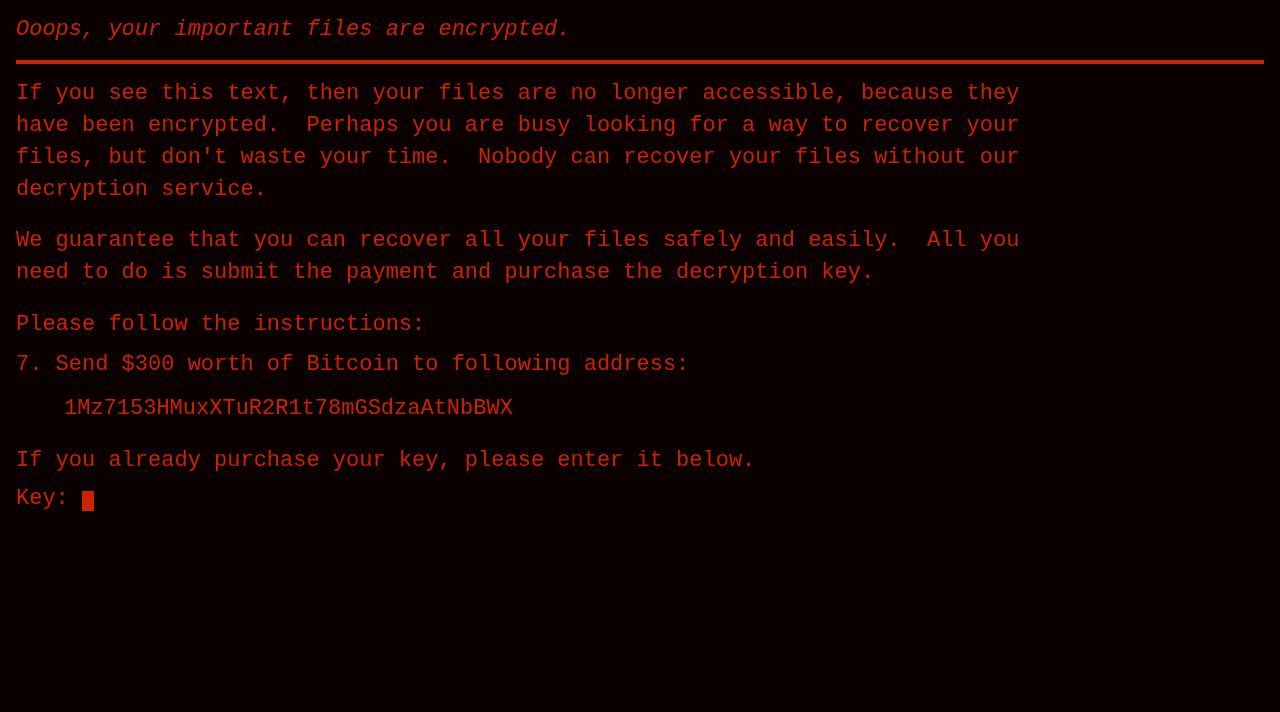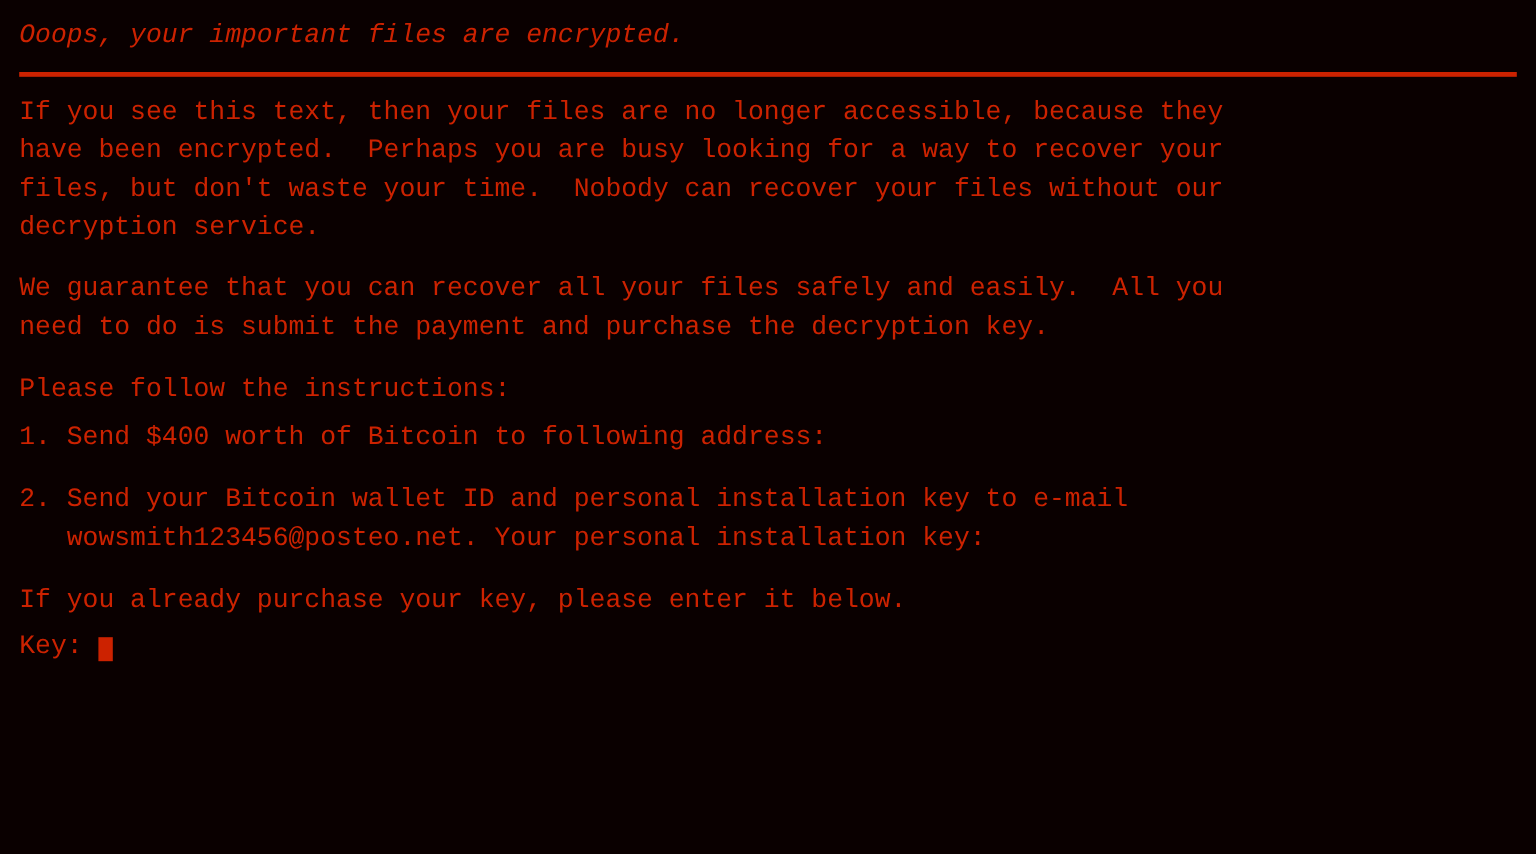--- a/index.html
+++ b/index.html
@@ -86,24 +86,24 @@
   <span>If you see this text, then your files are no longer accessible, because they<br>have been encrypted.&nbsp; Perhaps you are busy looking for a way to recover your<br>files, but don't waste your time.&nbsp; Nobody can recover your files without our<br>decryption service.</span>
 </div>
 
 <div class="paragraph">
   <span>We guarantee that you can recover all your files safely and easily.&nbsp; All you<br>need to do is submit the payment and purchase the decryption key.</span>
 </div>
 
 <div class="instructions-label">Please follow the instructions:</div>
 
 <div class="step">
-  <div>1. Send $400 worth of Bitcoin to following address:</div>
+  <div>7. Send $300 worth of Bitcoin to following address:</div>
+  <div class="step-address">1Mz7153HMuxXTuR2R1t78mGSdzaAtNbBWX</div>
 </div>
 
 <div class="step">
-  <div>2. Send your Bitcoin wallet ID and personal installation key to e-mail<br>&nbsp;&nbsp;&nbsp;wowsmith123456@posteo.net. Your personal installation key:</div>
 </div>
 
 <div>If you already purchase your key, please enter it below.</div>
 <div class="key-input-line">
   <span>Key:</span>
   <span class="cursor"></span>
 </div>
 
 </body></html>

